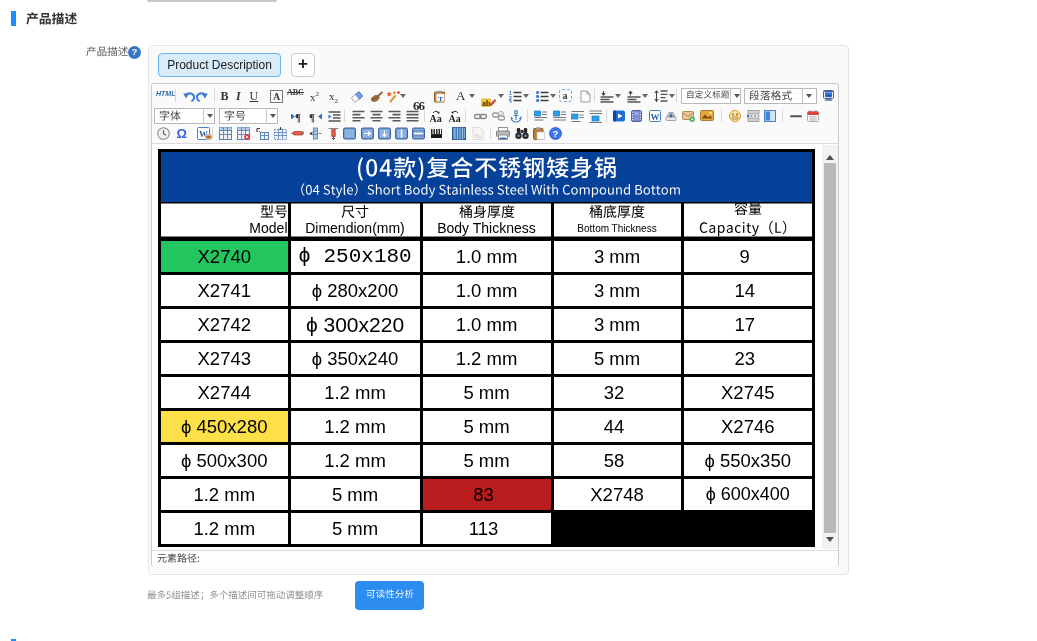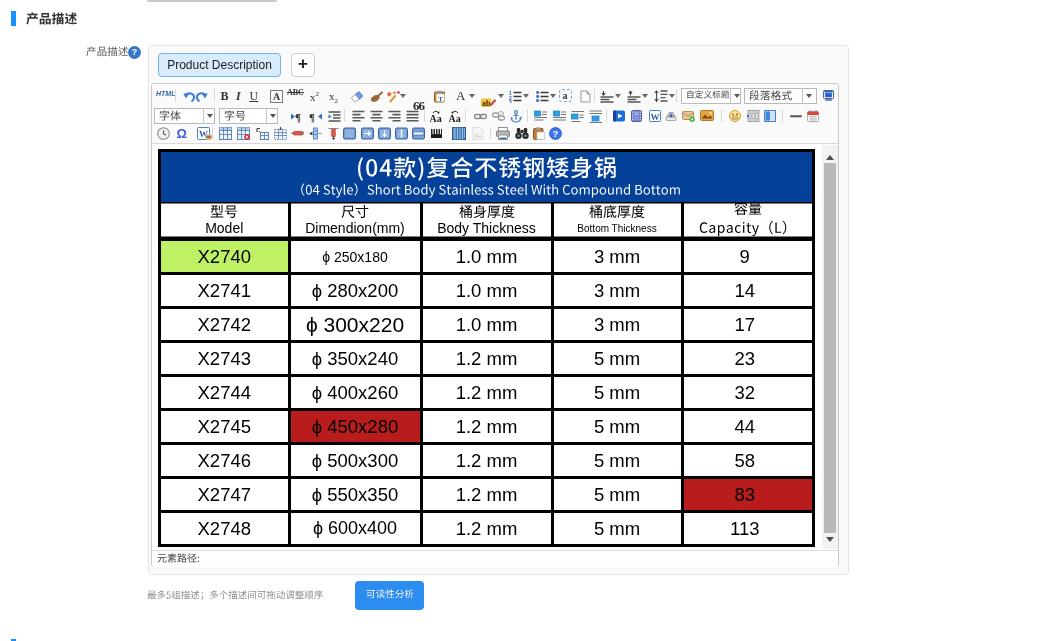--- a/index.html
+++ b/index.html
@@ -498,21 +498,21 @@
             <path transform="translate(25074 0)" d="M277 -13C342 -13 400 22 442 64H445L453 0H528V796H436V587L441 494C393 533 352 557 288 557C164 557 53 447 53 271C53 90 141 -13 277 -13ZM297 64C202 64 147 141 147 272C147 396 217 480 304 480C349 480 391 464 436 423V138C391 88 347 64 297 64Z"></path>
             <path transform="translate(25918 0)" d="M101 0H334C498 0 612 71 612 215C612 315 550 373 463 390V395C532 417 570 481 570 554C570 683 466 733 318 733H101ZM193 422V660H306C421 660 479 628 479 542C479 467 428 422 302 422ZM193 74V350H321C450 350 521 309 521 218C521 119 447 74 321 74Z"></path>
             <path transform="translate(26575 0)" d="M303 -13C436 -13 554 91 554 271C554 452 436 557 303 557C170 557 52 452 52 271C52 91 170 -13 303 -13ZM303 63C209 63 146 146 146 271C146 396 209 480 303 480C397 480 461 396 461 271C461 146 397 63 303 63Z"></path>
             <path transform="translate(27181 0)" d="M262 -13C296 -13 332 -3 363 7L345 76C327 68 303 61 283 61C220 61 199 99 199 165V469H347V543H199V696H123L113 543L27 538V469H108V168C108 59 147 -13 262 -13Z"></path>
             <path transform="translate(27558 0)" d="M262 -13C296 -13 332 -3 363 7L345 76C327 68 303 61 283 61C220 61 199 99 199 165V469H347V543H199V696H123L113 543L27 538V469H108V168C108 59 147 -13 262 -13Z"></path>
             <path transform="translate(27935 0)" d="M303 -13C436 -13 554 91 554 271C554 452 436 557 303 557C170 557 52 452 52 271C52 91 170 -13 303 -13ZM303 63C209 63 146 146 146 271C146 396 209 480 303 480C397 480 461 396 461 271C461 146 397 63 303 63Z"></path>
             <path transform="translate(28541 0)" d="M92 0H184V394C233 450 279 477 320 477C389 477 421 434 421 332V0H512V394C563 450 607 477 649 477C718 477 750 434 750 332V0H841V344C841 482 788 557 677 557C610 557 554 514 497 453C475 517 431 557 347 557C282 557 226 516 178 464H176L167 543H92Z"></path>
           </g>
         </svg></div>
     </div>
-    <div style="background:#fff;display:flex;flex-direction:column;align-items:center;justify-content:center;transform:translateY(-1.5px)">
+    <div style="background:#fff;display:flex;flex-direction:column;align-items:flex-end;justify-content:center;transform:translateY(-1.5px)">
       <div style="line-height:0"><svg width="28" height="18" viewBox="0 0 28 18">
           <g fill="#000" transform="translate(0 12.3) scale(0.014000 -0.014000)">
             <path transform="translate(0 0)" d="M635 783V448H704V783ZM822 834V387C822 374 818 370 802 369C787 368 737 368 680 370C691 350 701 321 705 301C776 301 825 302 855 314C885 325 893 344 893 386V834ZM388 733V595H264V601V733ZM67 595V528H189C178 461 145 393 59 340C73 330 98 302 108 288C210 351 248 441 259 528H388V313H459V528H573V595H459V733H552V799H100V733H195V602V595ZM467 332V221H151V152H467V25H47V-45H952V25H544V152H848V221H544V332Z"></path>
             <path transform="translate(1000 0)" d="M260 732H736V596H260ZM185 799V530H815V799ZM63 440V371H269C249 309 224 240 203 191H727C708 75 688 19 663 -1C651 -9 639 -10 615 -10C587 -10 514 -9 444 -2C458 -23 468 -52 470 -74C539 -78 605 -79 639 -77C678 -76 702 -70 726 -50C763 -18 788 57 812 225C814 236 816 259 816 259H315L352 371H933V440Z"></path>
           </g>
         </svg></div>
       <div style="font-size:14px;color:#000;line-height:15px;margin-top:-2px">Model</div>
     </div>
     <div style="background:#fff;display:flex;flex-direction:column;align-items:center;justify-content:center;transform:translateY(-1.5px)">
       <div style="line-height:0"><svg width="28" height="18" viewBox="0 0 28 18">
@@ -561,56 +561,54 @@
             <path transform="translate(2513 0)" d="M306 -13C371 -13 433 13 482 55L442 117C408 87 364 63 314 63C214 63 146 146 146 271C146 396 218 480 317 480C359 480 394 461 425 433L471 493C433 527 384 557 313 557C173 557 52 452 52 271C52 91 162 -13 306 -13Z"></path>
             <path transform="translate(3055 0)" d="M92 0H184V543H92ZM138 655C174 655 199 679 199 716C199 751 174 775 138 775C102 775 78 751 78 716C78 679 102 655 138 655Z"></path>
             <path transform="translate(3362 0)" d="M262 -13C296 -13 332 -3 363 7L345 76C327 68 303 61 283 61C220 61 199 99 199 165V469H347V543H199V696H123L113 543L27 538V469H108V168C108 59 147 -13 262 -13Z"></path>
             <path transform="translate(3771 0)" d="M101 -234C209 -234 266 -152 304 -46L508 543H419L321 242C307 193 291 138 277 88H272C253 139 235 194 218 242L108 543H13L231 -1L219 -42C196 -109 158 -159 97 -159C82 -159 66 -154 55 -150L37 -223C54 -230 76 -234 101 -234Z"></path>
             <path transform="translate(4324 0)" d="M695 380C695 185 774 26 894 -96L954 -65C839 54 768 202 768 380C768 558 839 706 954 825L894 856C774 734 695 575 695 380Z"></path>
             <path transform="translate(5356 0)" d="M101 0H514V79H193V733H101Z"></path>
             <path transform="translate(5931 0)" d="M305 380C305 575 226 734 106 856L46 825C161 706 232 558 232 380C232 202 161 54 46 -65L106 -96C226 26 305 185 305 380Z"></path>
           </g>
         </svg></div>
     </div>
-    <div style="background:#bef264;display:flex;align-items:center;justify-content:center;font-size:18.5px;color:#000;">X2740</div>
-    <div style="background:#fff;display:flex;align-items:center;justify-content:center;font-size:14px;color:#000;">ϕ 250x180</div>
+    <div style="background:#22c55e;display:flex;align-items:center;justify-content:center;font-size:18.5px;color:#000;">X2740</div>
+    <div style="background:#fff;display:flex;align-items:center;justify-content:center;font-size:21px;color:#000;font-family:Liberation Mono, monospace;">ϕ 250x180</div>
     <div style="background:#fff;display:flex;align-items:center;justify-content:center;font-size:18.5px;color:#000;">1.0 mm</div>
     <div style="background:#fff;display:flex;align-items:center;justify-content:center;font-size:18.5px;color:#000;">3 mm</div>
     <div style="background:#fff;display:flex;align-items:center;justify-content:center;font-size:18.5px;color:#000;padding-right:6px">9</div>
     <div style="background:#fff;display:flex;align-items:center;justify-content:center;font-size:18.5px;color:#000;">X2741</div>
     <div style="background:#fff;display:flex;align-items:center;justify-content:center;font-size:18.5px;color:#000;">ϕ 280x200</div>
     <div style="background:#fff;display:flex;align-items:center;justify-content:center;font-size:18.5px;color:#000;">1.0 mm</div>
     <div style="background:#fff;display:flex;align-items:center;justify-content:center;font-size:18.5px;color:#000;">3 mm</div>
     <div style="background:#fff;display:flex;align-items:center;justify-content:center;font-size:18.5px;color:#000;padding-right:6px">14</div>
     <div style="background:#fff;display:flex;align-items:center;justify-content:center;font-size:18.5px;color:#000;">X2742</div>
     <div style="background:#fff;display:flex;align-items:center;justify-content:center;font-size:21px;color:#000;">ϕ 300x220</div>
     <div style="background:#fff;display:flex;align-items:center;justify-content:center;font-size:18.5px;color:#000;">1.0 mm</div>
     <div style="background:#fff;display:flex;align-items:center;justify-content:center;font-size:18.5px;color:#000;">3 mm</div>
     <div style="background:#fff;display:flex;align-items:center;justify-content:center;font-size:18.5px;color:#000;padding-right:6px">17</div>
     <div style="background:#fff;display:flex;align-items:center;justify-content:center;font-size:18.5px;color:#000;">X2743</div>
     <div style="background:#fff;display:flex;align-items:center;justify-content:center;font-size:18.5px;color:#000;">ϕ 350x240</div>
     <div style="background:#fff;display:flex;align-items:center;justify-content:center;font-size:18.5px;color:#000;">1.2 mm</div>
     <div style="background:#fff;display:flex;align-items:center;justify-content:center;font-size:18.5px;color:#000;">5 mm</div>
     <div style="background:#fff;display:flex;align-items:center;justify-content:center;font-size:18.5px;color:#000;padding-right:6px">23</div>
     <div style="background:#fff;display:flex;align-items:center;justify-content:center;font-size:18.5px;color:#000;">X2744</div>
-    <div style="background:#fff;display:flex;align-items:center;justify-content:center;font-size:18.5px;color:#000;">ϕ 400x260</div>
     <div style="background:#fff;display:flex;align-items:center;justify-content:center;font-size:18.5px;color:#000;">1.2 mm</div>
     <div style="background:#fff;display:flex;align-items:center;justify-content:center;font-size:18.5px;color:#000;">5 mm</div>
     <div style="background:#fff;display:flex;align-items:center;justify-content:center;font-size:18.5px;color:#000;padding-right:6px">32</div>
     <div style="background:#fff;display:flex;align-items:center;justify-content:center;font-size:18.5px;color:#000;">X2745</div>
-    <div style="background:#b91c1c;display:flex;align-items:center;justify-content:center;font-size:18.5px;color:#000;">ϕ 450x280</div>
+    <div style="background:#fde047;display:flex;align-items:center;justify-content:center;font-size:18.5px;color:#000;">ϕ 450x280</div>
     <div style="background:#fff;display:flex;align-items:center;justify-content:center;font-size:18.5px;color:#000;">1.2 mm</div>
     <div style="background:#fff;display:flex;align-items:center;justify-content:center;font-size:18.5px;color:#000;">5 mm</div>
     <div style="background:#fff;display:flex;align-items:center;justify-content:center;font-size:18.5px;color:#000;padding-right:6px">44</div>
     <div style="background:#fff;display:flex;align-items:center;justify-content:center;font-size:18.5px;color:#000;">X2746</div>
     <div style="background:#fff;display:flex;align-items:center;justify-content:center;font-size:18.5px;color:#000;">ϕ 500x300</div>
     <div style="background:#fff;display:flex;align-items:center;justify-content:center;font-size:18.5px;color:#000;">1.2 mm</div>
     <div style="background:#fff;display:flex;align-items:center;justify-content:center;font-size:18.5px;color:#000;">5 mm</div>
     <div style="background:#fff;display:flex;align-items:center;justify-content:center;font-size:18.5px;color:#000;padding-right:6px">58</div>
-    <div style="background:#fff;display:flex;align-items:center;justify-content:center;font-size:18.5px;color:#000;">X2747</div>
     <div style="background:#fff;display:flex;align-items:center;justify-content:center;font-size:18.5px;color:#000;">ϕ 550x350</div>
     <div style="background:#fff;display:flex;align-items:center;justify-content:center;font-size:18.5px;color:#000;">1.2 mm</div>
     <div style="background:#fff;display:flex;align-items:center;justify-content:center;font-size:18.5px;color:#000;">5 mm</div>
     <div style="background:#b91c1c;display:flex;align-items:center;justify-content:center;font-size:18.5px;color:#000;padding-right:6px">83</div>
     <div style="background:#fff;display:flex;align-items:center;justify-content:center;font-size:18.5px;color:#000;">X2748</div>
     <div style="background:#fff;display:flex;align-items:center;justify-content:center;font-size:18px;color:#000;">ϕ 600x400</div>
     <div style="background:#fff;display:flex;align-items:center;justify-content:center;font-size:18.5px;color:#000;">1.2 mm</div>
     <div style="background:#fff;display:flex;align-items:center;justify-content:center;font-size:18.5px;color:#000;">5 mm</div>
     <div style="background:#fff;display:flex;align-items:center;justify-content:center;font-size:18.5px;color:#000;padding-right:6px">113</div>
   </div>

